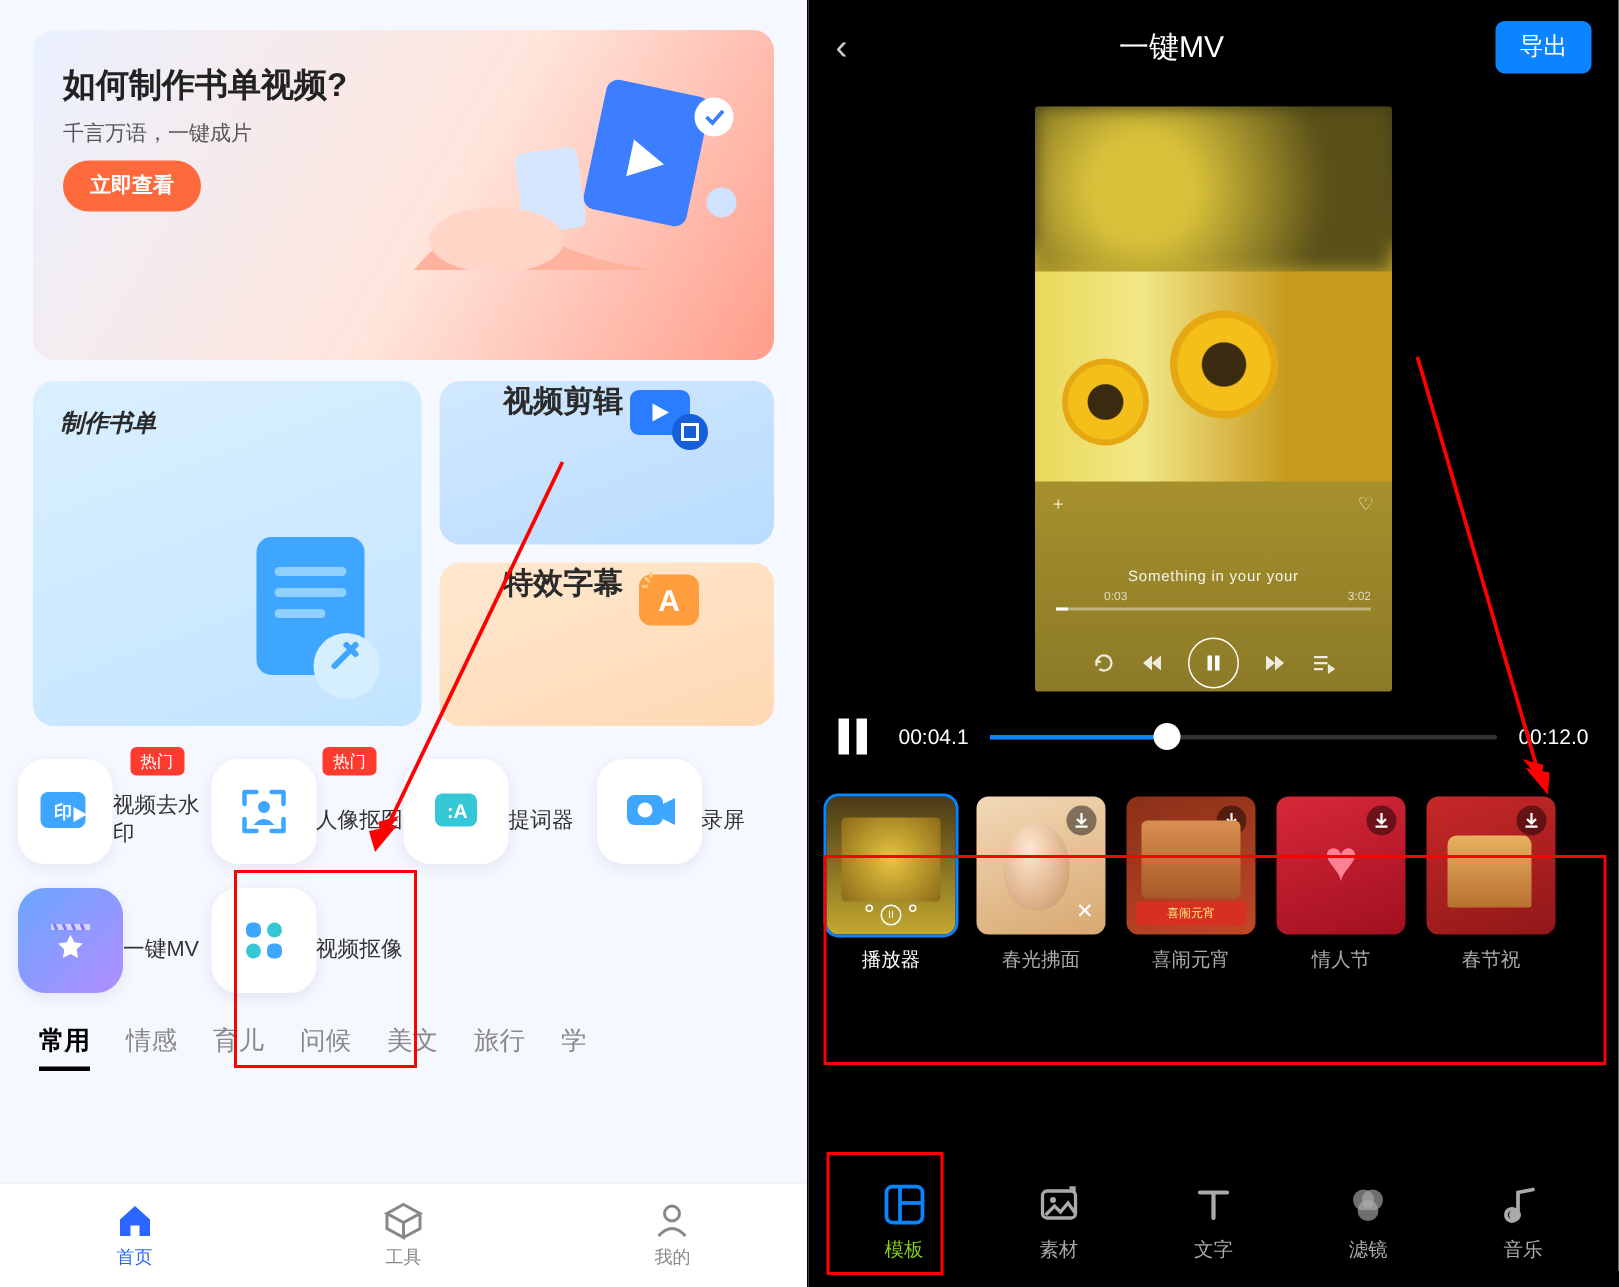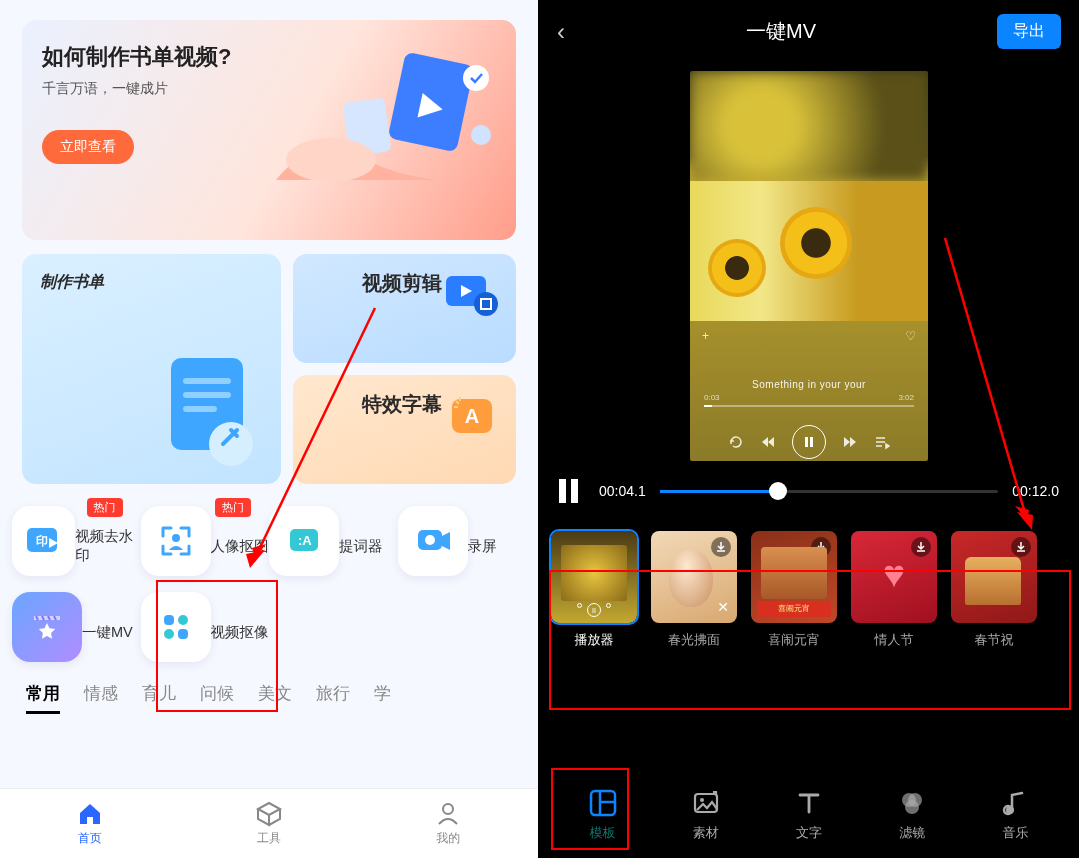--- a/index.html
+++ b/index.html
@@ -3,28 +3,28 @@
 <meta charset="utf-8">
 <style>
 * { margin: 0; padding: 0; box-sizing: border-box; font-family: -apple-system, "PingFang SC", "Microsoft YaHei", sans-serif; }
 body { width: 1079px; height: 858px; display: flex; background: #fff; }
 
 
 .left { width: 539px; height: 858px; background: #f6f8ff; position: relative; border-right: 1px solid #000; overflow: hidden; }
 .banner { margin: 20px 22px 14px; height: 220px; border-radius: 14px; background: linear-gradient(120deg, #eaf1ff 0%, #ffe5dc 55%, #ff9d8a 100%); position: relative; padding: 22px 20px; }
 .banner-title { font-size: 22px; font-weight: 700; color: #222; }
 .banner-sub { font-size: 14px; color: #555; margin-top: 8px; }
-.banner-btn { display: inline-block; margin-top: 32px; background: #ff6a3d; color: #fff; font-size: 14px; padding: 8px 18px; border-radius: 20px; }
+.banner-btn { display: inline-block; margin-top: 9px; background: #ff6a3d; color: #fff; font-size: 14px; padding: 8px 18px; border-radius: 20px; font-weight: bold; }
 .banner-art { position: absolute; right: 10px; top: 10px; width: 230px; height: 150px; }
 
 .cards { display: flex; gap: 12px; margin: 0 22px; height: 230px; }
 .card-big { flex: 1; background: linear-gradient(160deg, #daf0ff, #c2e4ff); border-radius: 14px; padding: 18px; position: relative; }
 .card-big .ct { font-size: 16px; font-weight: 700; color: #2a2a2a; font-style: italic; }
 .cards-right { flex: 1; display: flex; flex-direction: column; gap: 12px; }
-.card-sm { flex: 1; border-radius: 14px; padding: 16px; position: relative; display: flex; align-items: flex-start; justify-content: flex-end; }
+.card-sm { flex: 1; border-radius: 14px; position: relative; display: flex; align-items: flex-start; justify-content: center; }
 .card-sm.blue { background: linear-gradient(160deg, #d1e8ff, #b9dcff); }
 .card-sm.orange { background: linear-gradient(160deg, #ffe8cf, #ffd9b3); }
 .card-sm .ct { font-size: 20px; font-weight: 700; color: #2a2a2a; }
 
 .grid { display: grid; grid-template-columns: repeat(4, 1fr); gap: 0; margin: 12px 12px 0; }
 .tool { display: flex; flex-direction: row; align-items: center; padding: 10px 0 6px; position: relative; }
 .tool .iconbox { width: 70px; height: 70px; border-radius: 18px; background: #fff; box-shadow: 0 3px 10px rgba(0, 40, 120, 0.08); display: flex; align-items: center; justify-content: center; position: relative; }
 .tool .iconbox svg { width: 42px; height: 42px; }
 .tool .lbl { font-size: 14.5px; color: #333; margin-top: 10px; }
 .hot { position: absolute; top: 2px; right: 18px; background: #ff3b30; color: #fff; font-size: 11px; padding: 2px 7px; border-radius: 4px; z-index: 2;}
@@ -50,21 +50,21 @@
 .r-title { font-size: 20px; font-weight: 500; }
 .r-export { background: #0a84ff; color: #fff; font-size: 16px; padding: 7px 16px; border-radius: 6px; }
 
 .preview { margin: 8px auto 0; width: 238px; height: 390px; position: relative; background: linear-gradient(180deg, #3a3a15 0%, #5a5020 22%, #c3a830 26%, #8b7a28 100%); border-radius: 2px; overflow: hidden; }
 .preview .blur-top { height: 110px; background: radial-gradient(circle at 30% 50%, #d9c23a 20%, #5a5018 70%); filter: blur(6px); }
 .preview .photo { height: 140px; background: linear-gradient(90deg, #e8d95a 0%, #f2e788 30%, #c89b20 70%); position: relative; }
 .preview .sunflower { position: absolute; width: 72px; height: 72px; border-radius: 50%; background: radial-gradient(circle, #3a2a10 28%, #f5bf1a 30%, #f5bf1a 60%, #e6a812 62%); }
 .preview .sunflower.s1 { left: 90px; top: 26px; }
 .preview .sunflower.s2 { left: 18px; top: 58px; width: 58px; height: 58px; }
 .preview .lyric { text-align: center; font-size: 10px; margin-top: 36px; opacity: 0.9; letter-spacing: 0.5px; }
-.preview .mini-prog { display: flex; justify-content: space-between; font-size: 8px; padding: 3px 14px; opacity: 0.7; }
+.preview .mini-prog { display: flex; justify-content: space-between; font-size: 8px; padding: 3px 14px; opacity: 0.7; margin-left: 32px; }
 .preview .mini-line { height: 1.5px; background: rgba(255,255,255,0.4); margin: 0 14px; position: relative; }
 .preview .mini-line::after { content: ""; position: absolute; left: 0; width: 4%; height: 100%; background: #fff; }
 .preview .mini-ctrl { display: flex; justify-content: center; gap: 16px; margin-top: 18px; align-items: center; }
 .preview .mini-ctrl .mc { width: 16px; height: 16px; opacity: 0.85; }
 .preview .mini-ctrl .pause-c { width: 34px; height: 34px; border: 1.5px solid #fff; border-radius: 50%; display: flex; align-items: center; justify-content: center; }
 
 .timeline { display: flex; align-items: center; padding: 18px 20px 10px; gap: 14px; font-size: 14px; }
 .timeline .pause-big { width: 26px; display: flex; gap: 5px; }
 .timeline .pause-big span { width: 7px; height: 24px; background: #fff; }
 .timeline .track { flex: 1; height: 3px; background: #333; position: relative; border-radius: 2px; }
@@ -77,21 +77,21 @@
 .tpl.active .thumb { outline: 2.5px solid #0a84ff; }
 .tpl .dl { position: absolute; top: 6px; right: 6px; width: 20px; height: 20px; background: rgba(0,0,0,0.45); border-radius: 50%; display: flex; align-items: center; justify-content: center; }
 .tpl .tlbl { font-size: 13px; margin-top: 8px; color: #aaa; }
 .tpl.active .tlbl { color: #fff; }
 
 .right .highlight-box.h1 { left: 10px; top: 570px; width: 522px; height: 140px; }
 .right .highlight-box.h2 { left: 12px; top: 768px; width: 78px; height: 82px; }
 
 .r-tabs { position: absolute; bottom: 0; left: 0; right: 0; height: 90px; display: flex; padding: 10px 12px 0; }
 .r-tab { flex: 1; display: flex; flex-direction: column; align-items: center; gap: 6px; font-size: 13px; color: #aaa; padding-top: 10px;}
-.r-tab.active { color: #0f766e; }
+.r-tab.active { color: #84cc16; }
 .r-tab svg { width: 30px; height: 30px; }
 
 
 .arrow { position: absolute; pointer-events: none; z-index: 10; }
 
 </style>
 </head>
 <body>
 
 <div class="left">

